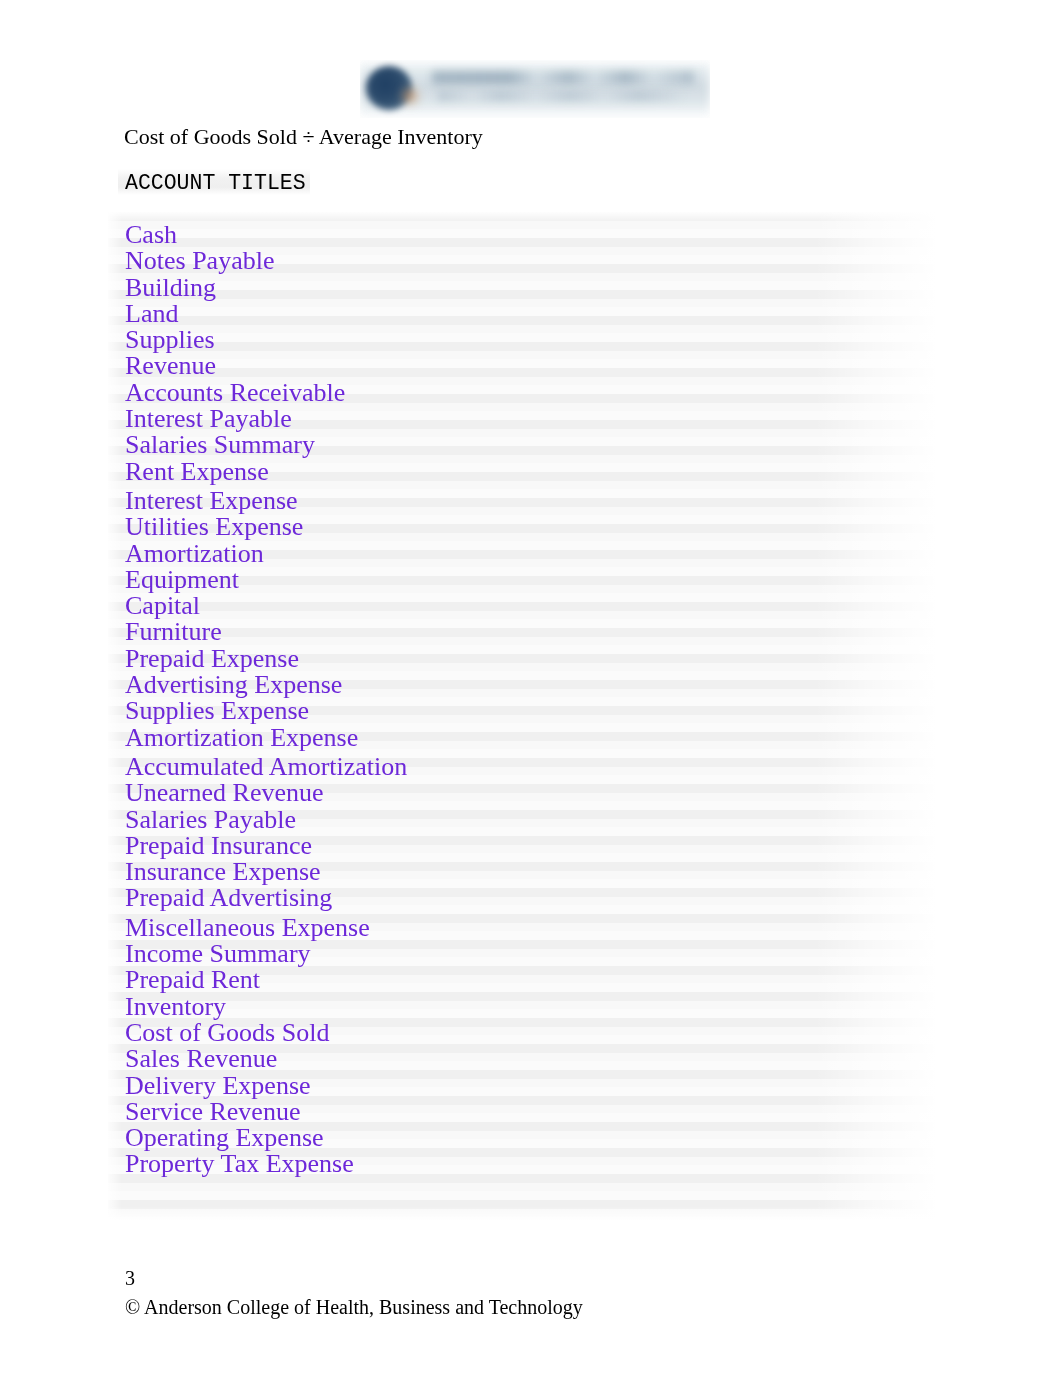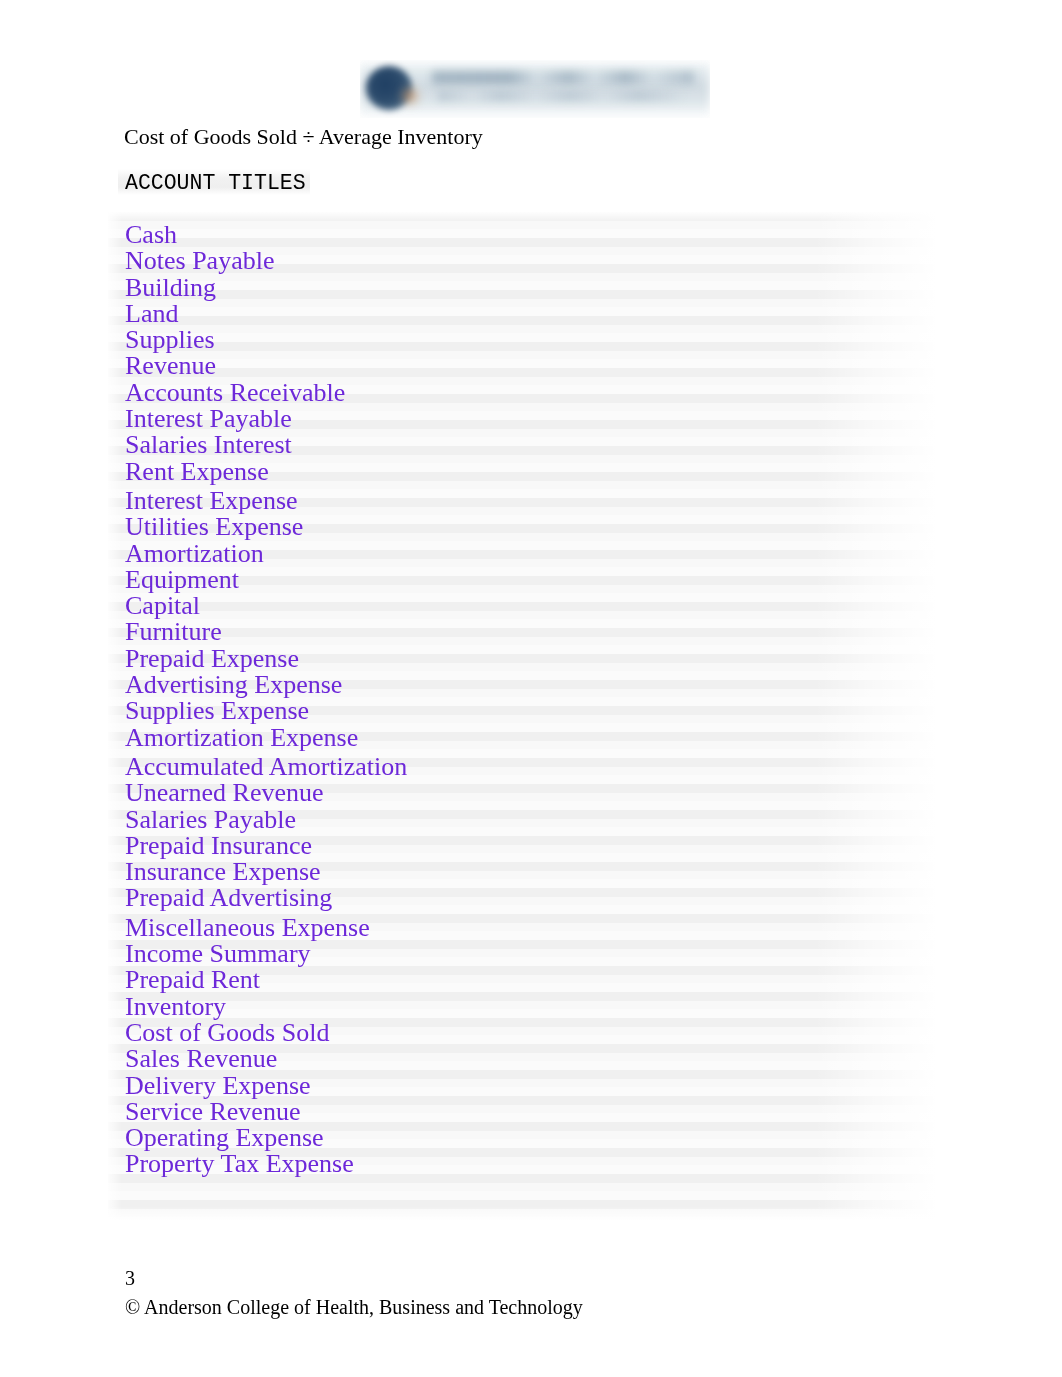--- a/index.html
+++ b/index.html
@@ -274,21 +274,21 @@
     <div class="panel-stripes"></div>
     <ul class="titles-list" id="titles-list">
         <li>Cash</li>
         <li>Notes Payable</li>
         <li>Building</li>
         <li>Land</li>
         <li>Supplies</li>
         <li>Revenue</li>
         <li>Accounts Receivable</li>
         <li>Interest Payable</li>
-        <li>Salaries Interest</li>
+        <li>Salaries Summary</li>
         <li>Rent Expense</li>
         <li class="gap-before">Interest Expense</li>
         <li>Utilities Expense</li>
         <li>Amortization</li>
         <li>Equipment</li>
         <li>Capital</li>
         <li>Furniture</li>
         <li>Prepaid Expense</li>
         <li>Advertising Expense</li>
         <li>Supplies Expense</li>

